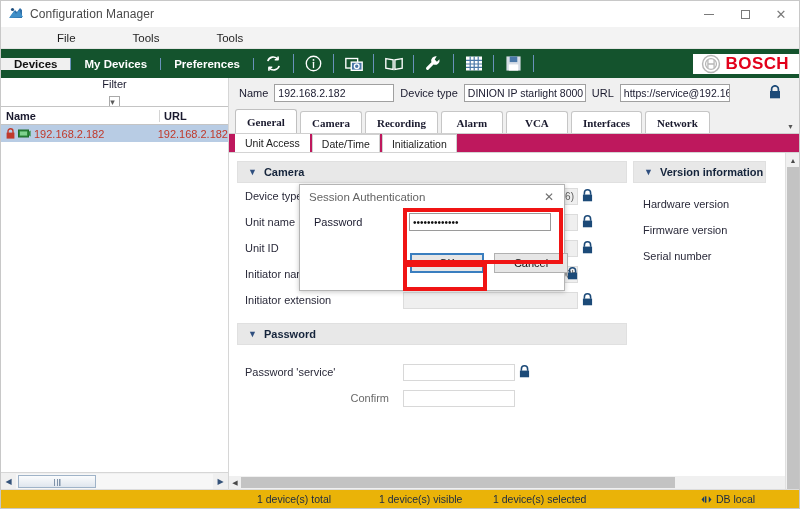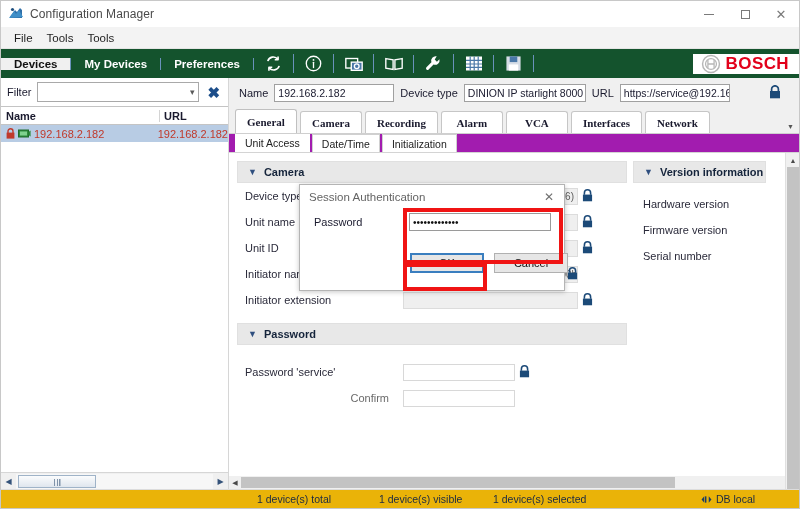--- a/index.html
+++ b/index.html
@@ -62,20 +62,21 @@
     background: #f3f3f3;
     display: flex;
     align-items: center;
     padding-left: 6px;
     border-bottom: 1px solid #e4e4e4;
   }
   .menu-item {
     padding: 2px 7px;
     font-size: 11.5px;
     color: #1f1f1f;
+    margin-left: 43px;
   }
 
   
   .toolbar {
     height: 29px;
     background: #14532d;
     display: flex;
     align-items: center;
     position: relative;
   }
@@ -123,20 +124,21 @@
     width: 228px;
     background: #ffffff;
     display: flex; flex-direction: column;
     border-right: 1px solid #d6d6d6;
   }
   .filter-row {
     height: 28px;
     display: flex; align-items: center;
     padding: 0 6px;
     gap: 6px;
+    flex-direction: column;
   }
   .filter-label { font-size: 11px; color: #1a1a2e; }
   .filter-combo {
     flex: 1 1 auto;
     height: 20px;
     background: #ffffff;
     border: 1px solid #a9a9a9;
     display: flex; align-items: center; justify-content: flex-end;
     padding-right: 4px;
   }
@@ -264,21 +266,21 @@
     right: 4px; bottom: 2px;
     width: 9px; height: 10px;
     display: flex; align-items: center; justify-content: center;
     color: #555; font-size: 7px;
   }
   .subtabstrip {
     display: flex;
     align-items: flex-end;
     padding-left: 6px;
     height: 19px;
-    background: #a21caf;
+    background: #be185d;
     border-top: 1px solid #cfcfcf;
   }
   .subtab {
     height: 18px;
     padding: 0 9px;
     display: flex; align-items: center;
     font-size: 10.5px;
     background: #ffffff;
     border: 1px solid #d0d0d0;
     border-bottom: none;

